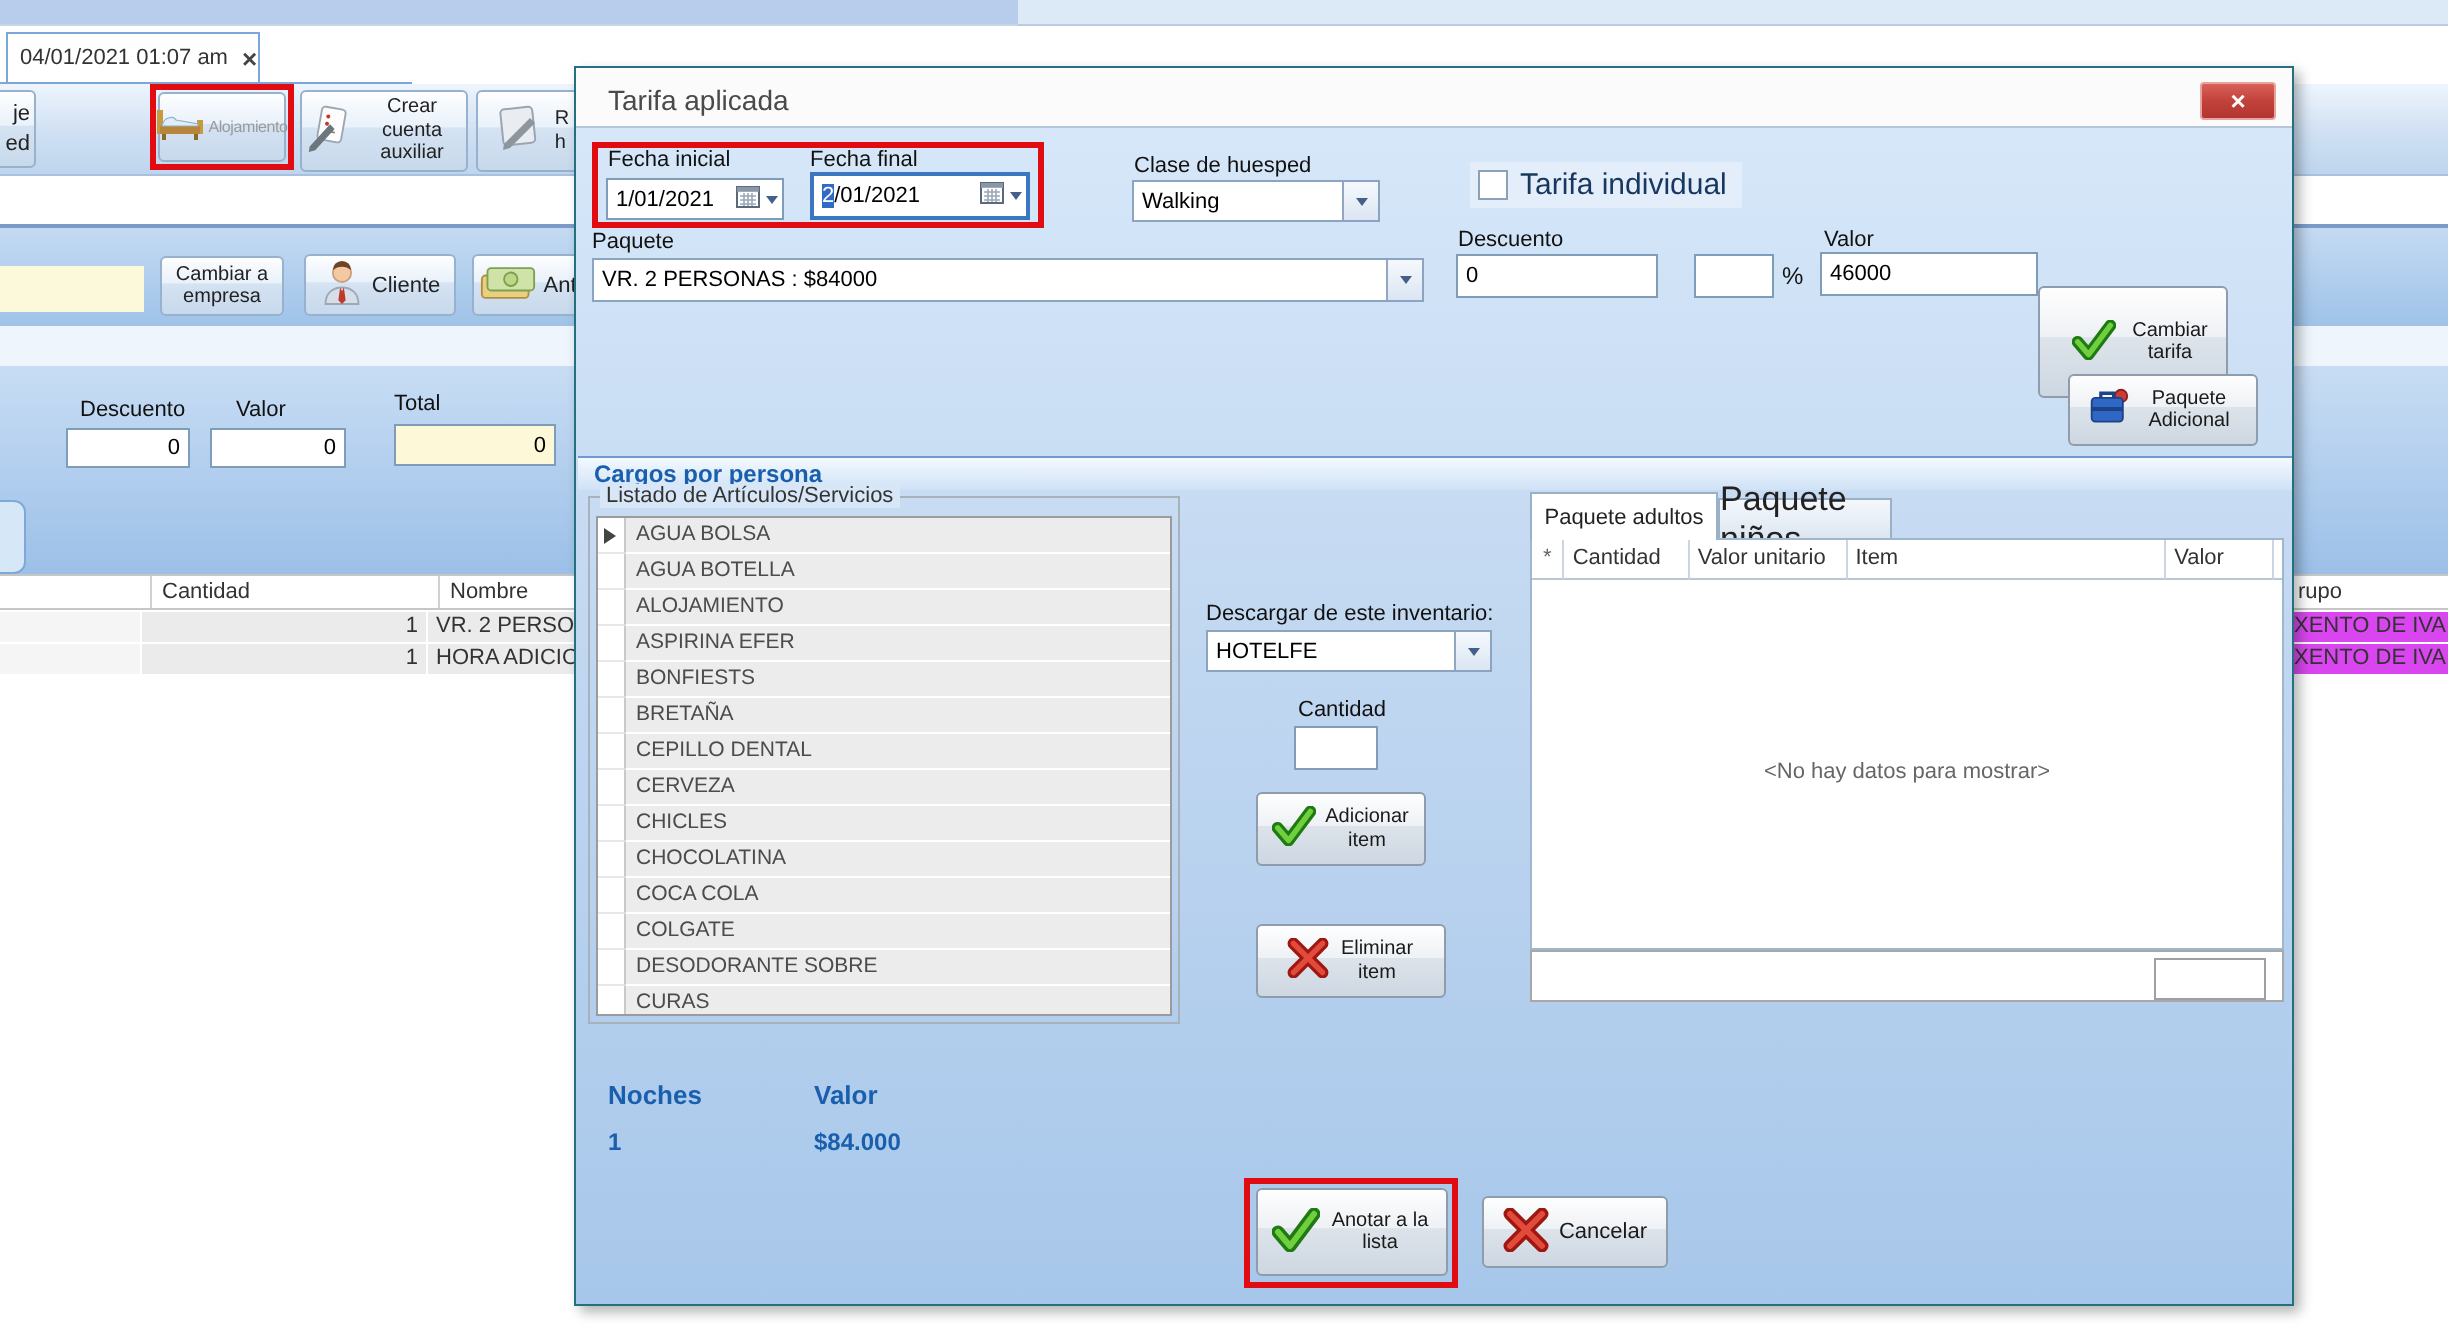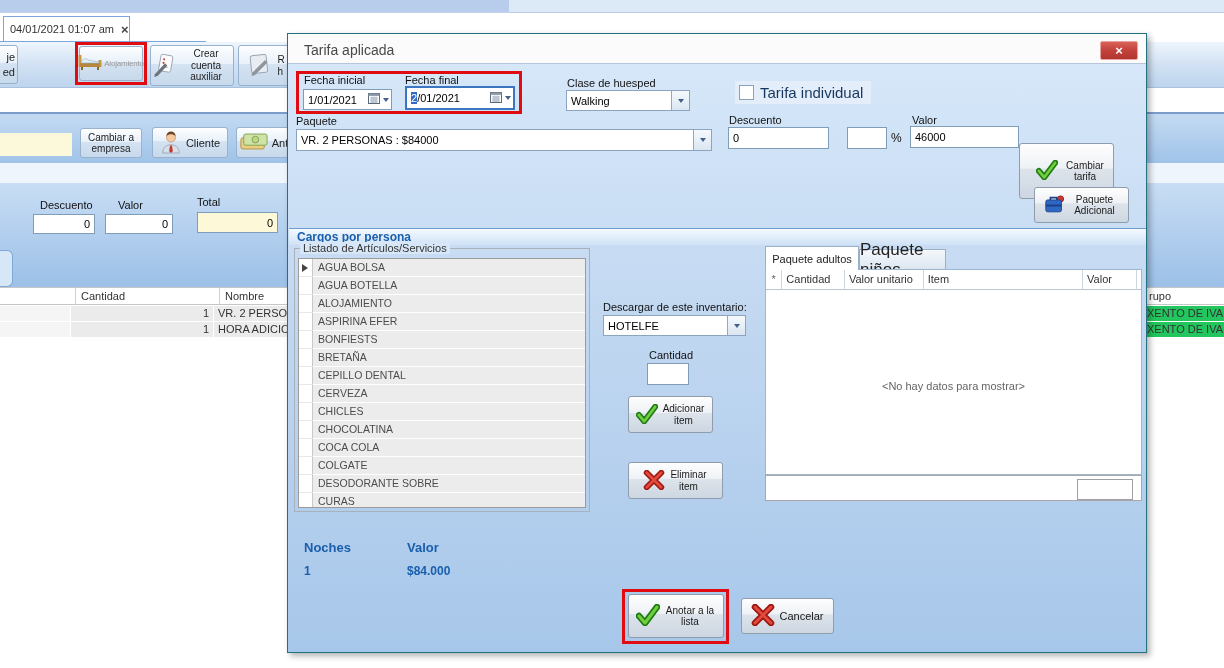--- a/index.html
+++ b/index.html
@@ -34,21 +34,21 @@
   .bthead{left:0;top:287px;width:287px;height:18px;display:flex;background:#fff;border-top:1px solid #c6c6c6;border-bottom:1px solid #c6c6c6;}
   .bthc{border-right:1px solid #d0d0d0;font-size:11px;color:#333;padding:2px 0 0 5px;white-space:nowrap;overflow:hidden;}
   #bg-left-rows{left:0;top:306px;width:287px;}
   .btrow{display:flex;height:15px;margin-bottom:1px;}
   .btc{font-size:11px;color:#333;white-space:nowrap;overflow:hidden;background:#ebebeb;line-height:15px;}
   .btc1{width:70px;background:#f5f5f5;border-right:1px solid #fff;}
   .btc2{width:138px;text-align:right;padding-right:4px;border-right:1px solid #fff;}
   .btc3{flex:1;padding-left:4px;}
   .brhead{left:1147px;top:287px;width:77px;height:18px;background:#fff;border-top:1px solid #c6c6c6;border-bottom:1px solid #c6c6c6;font-size:11px;color:#333;padding:2px 0 0 2px;}
   #bg-right-rows{left:1147px;top:306px;width:77px;}
-  .brrow{height:15px;margin-bottom:1px;background:#22c55e;font-size:11px;color:#333;line-height:15px;white-space:nowrap;overflow:hidden;}
+  .brrow{height:15px;margin-bottom:1px;background:#d946ef;font-size:11px;color:#333;line-height:15px;white-space:nowrap;overflow:hidden;}
   
   .dialog{left:287px;top:33px;width:860px;height:620px;background:linear-gradient(#d9e9fa,#c2d8f1 45%,#a7c7ea);border:1px solid #23707f;box-shadow:3px 3px 6px rgba(0,0,0,.3);z-index:20;}
   .dlg-title{left:0;top:0;width:100%;height:30px;background:#fbfbfb;border-bottom:1px solid #b5c6da;}
   .dlg-title .tt{position:absolute;left:16px;top:8px;font-size:14px;color:#4a4a4a;}
   .dlg-close{right:8px;top:7px;width:38px;height:19px;background:linear-gradient(#d96158,#c2423b 50%,#b23530);border:1px solid #e7a49e;border-radius:2px;color:#fff;font-weight:bold;font-size:13px;display:flex;align-items:center;justify-content:center;line-height:1;}
   .grp{border:1px solid #a9b2ba;}
   .grp-lbl{font-size:11px;color:#333;background:#d7e7f8;padding:0 3px;white-space:nowrap;}
   
   .list{background:#fff;border:1px solid #9b9b9b;overflow:hidden;}
   .lrow{display:flex;height:18px;}

